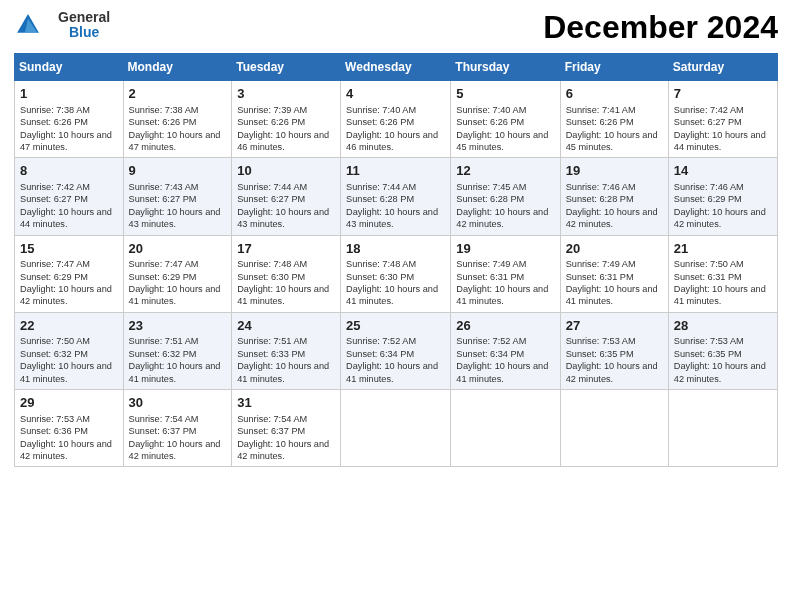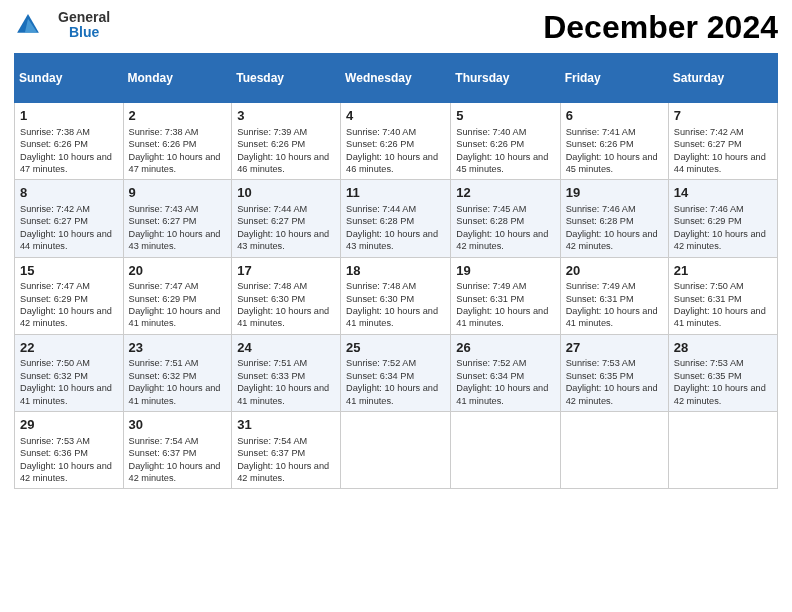--- a/index.html
+++ b/index.html
@@ -63,21 +63,21 @@
     .calendar {
       width: 100%;
       border-collapse: collapse;
       border: 1px solid #ccc;
     }
     .calendar th {
       background: #2a6db5;
       color: #fff;
       font-size: 12px;
       font-weight: bold;
-      padding: 17px 4px;
+      padding: 6px 4px;
       text-align: left;
       border: 1px solid #2a6db5;
     }
     .calendar td {
       vertical-align: top;
       padding: 4px 5px;
       border: 1px solid #ccc;
       width: 113px;
       font-size: 9.5px;
       color: #333;

